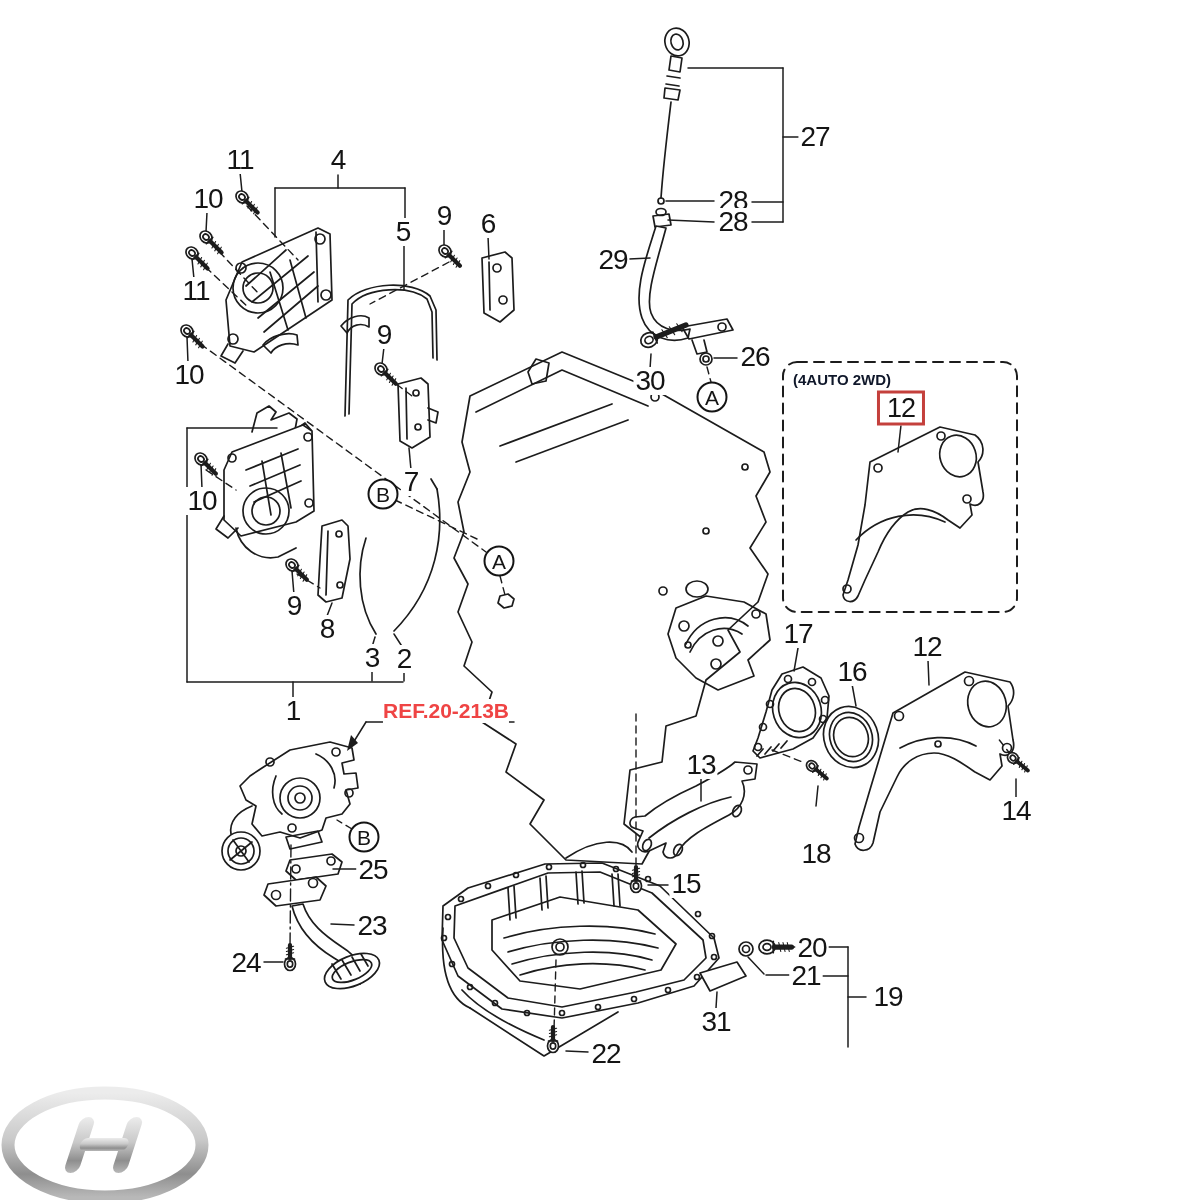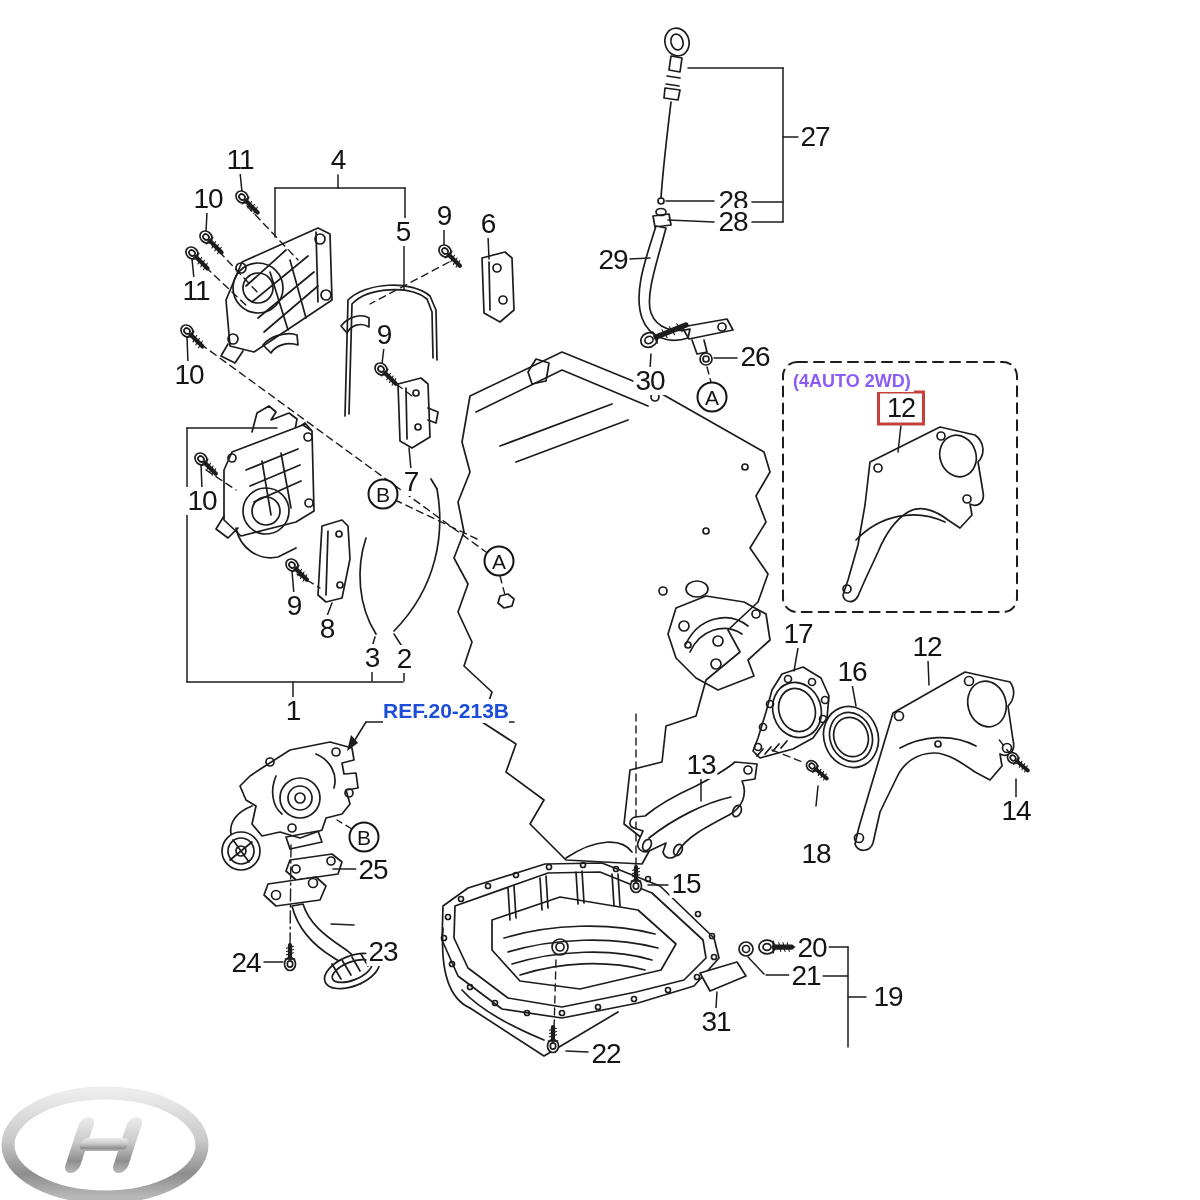--- a/index.html
+++ b/index.html
@@ -9,23 +9,23 @@
   
   svg path,svg circle,svg ellipse,svg line,svg rect,svg polygon{
     fill:none;stroke:#1c1c1c;stroke-width:1.7;stroke-linecap:round;stroke-linejoin:round;}
   #callout-layer{position:absolute;left:0;top:0;width:1104px;height:1200px;}
   .callout{position:absolute;transform:translate(-50%,-50%);font-size:28px;line-height:1;
            color:#141414;background:#fff;padding:0 2px;white-space:nowrap;letter-spacing:-1px;}
   .callout.circled{width:27px;height:27px;border:2.5px solid #141414;border-radius:50%;
            display:flex;align-items:center;justify-content:center;font-size:21px;padding:0;letter-spacing:0;}
   .callout.boxed{border:3px solid #c4403c;padding:1px 7px;font-size:27px;}
   .ref-label{position:absolute;left:446px;top:711px;transform:translate(-50%,-50%);
-           font-size:21px;font-weight:700;color:#1d4ed8;background:#fff;white-space:nowrap;}
-  .variant-label{position:absolute;left:790px;top:371px;font-size:18px;font-weight:700;
-           color:#8b5cf6;background:#fff;white-space:nowrap;padding:0 3px;}
+           font-size:21px;font-weight:700;color:#ef4444;background:#fff;white-space:nowrap;}
+  .variant-label{position:absolute;left:790px;top:371px;font-size:15px;font-weight:700;
+           color:#0f172a;background:#fff;white-space:nowrap;padding:0 3px;}
   .brand{position:absolute;left:511px;top:1111px;font-size:55px;color:#1c1c1c;
            white-space:nowrap;letter-spacing:0.5px;}
   .brand span{margin-right:14px;}
   .brand span:last-child{margin-right:0;}
 </style>
 </head>
 <body>
 
 <div class="page">
 
@@ -562,21 +562,21 @@
       <div class="callout" style="left: 293px; top: 711px;">1</div>
       <div class="callout" style="left: 798px; top: 634px;">17</div>
       <div class="callout" style="left: 927px; top: 647px;">12</div>
       <div class="callout" style="left: 852px; top: 672px;">16</div>
       <div class="callout" style="left: 701px; top: 765px;">13</div>
       <div class="callout" style="left: 816px; top: 854px;">18</div>
       <div class="callout" style="left: 1016px; top: 811px;">14</div>
       <div class="callout circled" style="left: 364px; top: 837px;">B</div>
       <div class="callout" style="left: 373px; top: 870px;">25</div>
       <div class="callout" style="left: 686px; top: 884px;">15</div>
-      <div class="callout" style="left: 383px; top: 926px; margin-top: 26px;">23</div>
+      <div class="callout" style="left: 372px; top: 926px;">23</div>
       <div class="callout" style="left: 812px; top: 948px;">20</div>
       <div class="callout" style="left: 246px; top: 963px; text-align: center;">24</div>
       <div class="callout" style="left: 806px; top: 976px;">21</div>
       <div class="callout" style="left: 888px; top: 997px;">19</div>
       <div class="callout" style="left: 716px; top: 1022px;">31</div>
       <div class="callout" style="left: 606px; top: 1054px;">22</div>
     </div>
 
 <div class="ref-label">REF.20-213B</div>
 <div class="variant-label">(4AUTO 2WD)</div>

